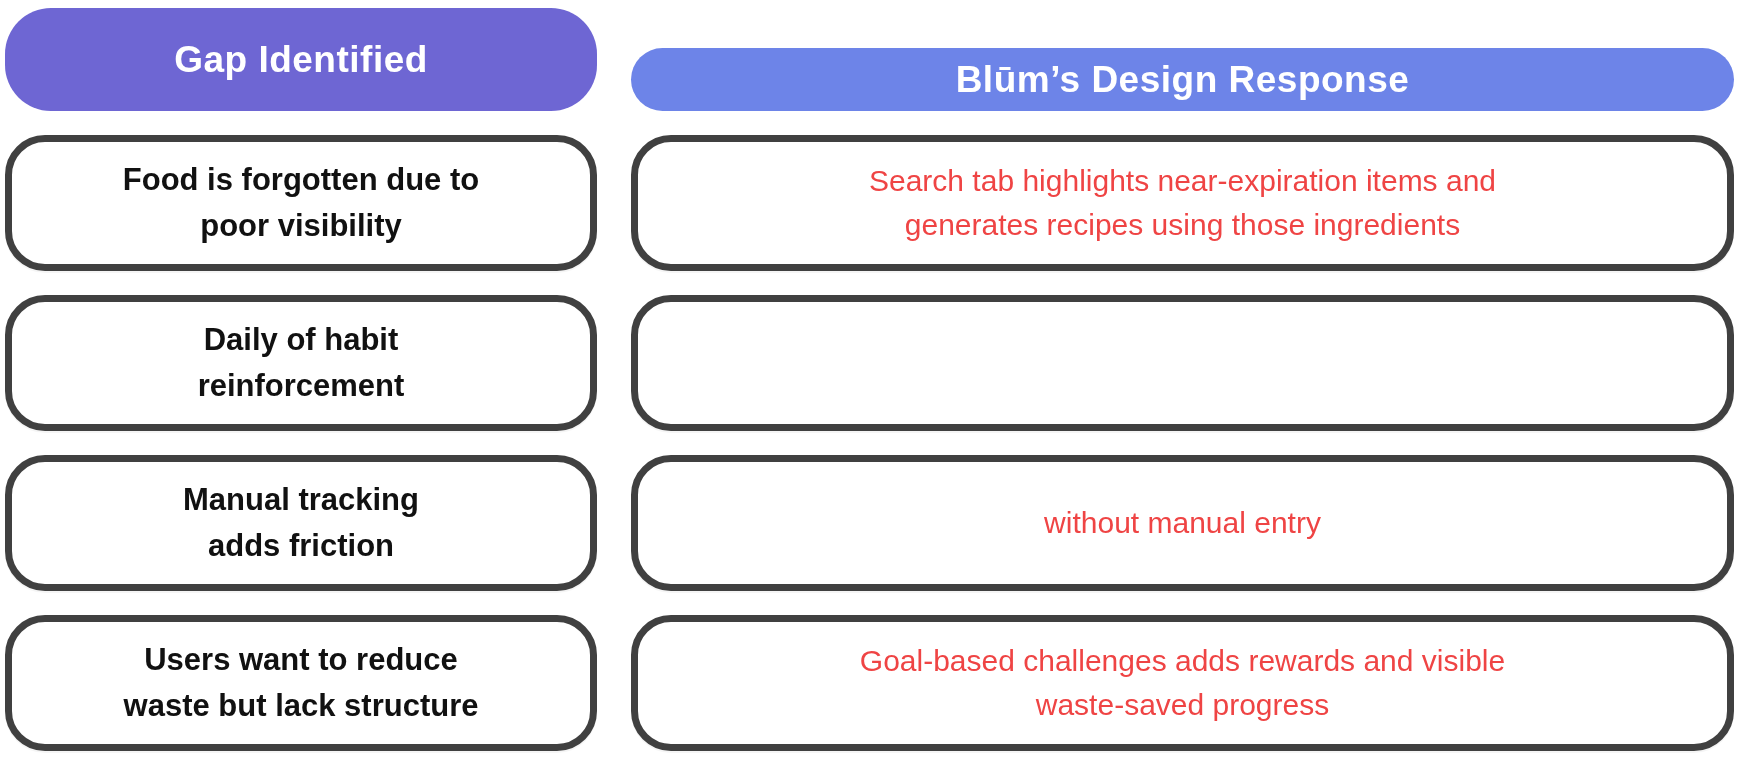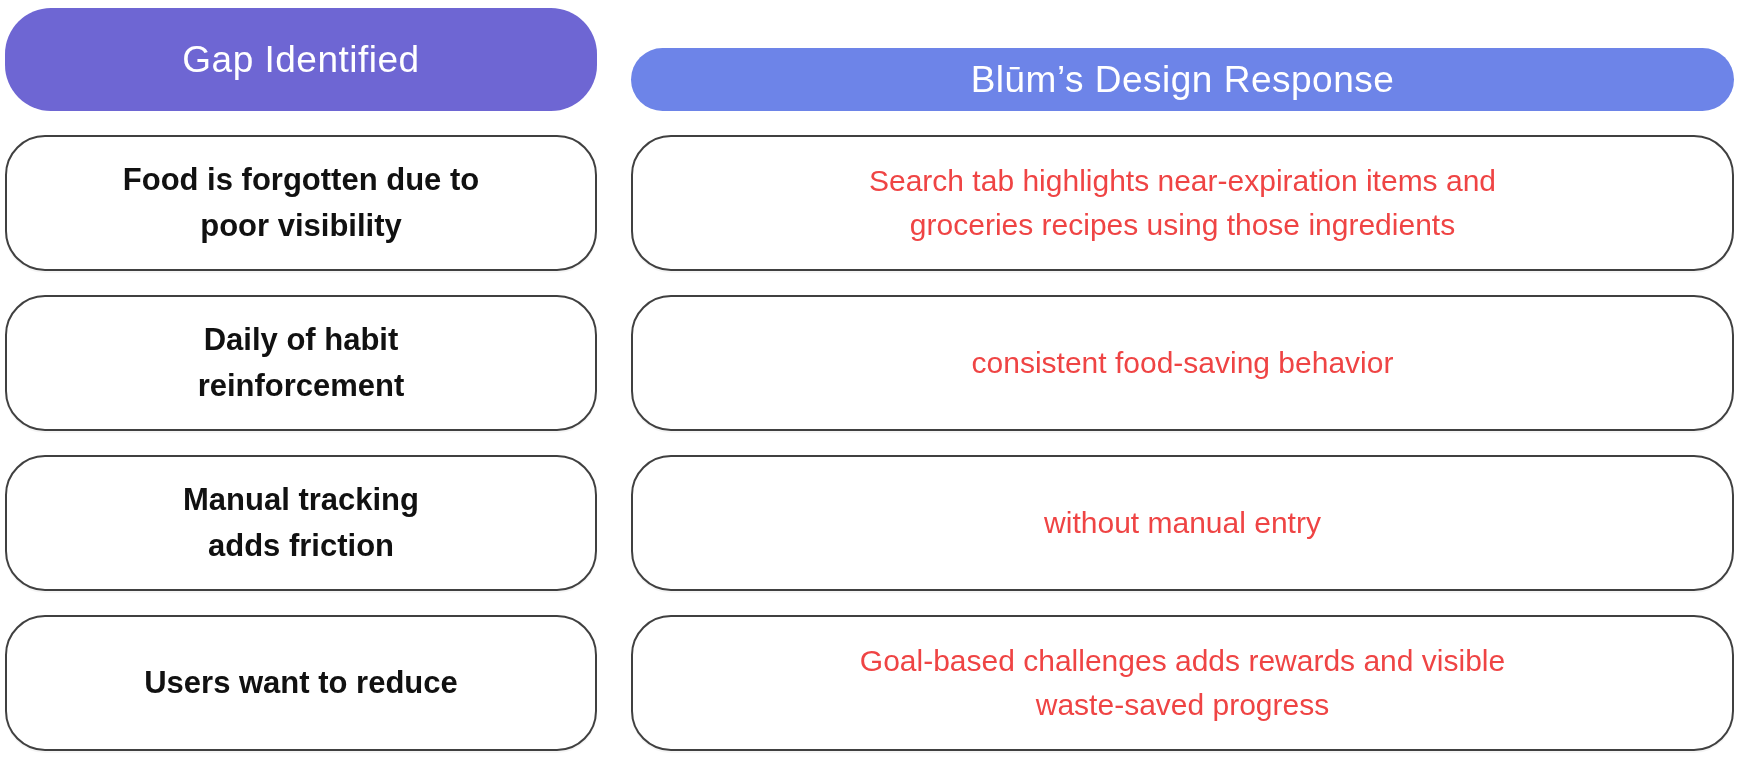--- a/index.html
+++ b/index.html
@@ -24,26 +24,26 @@
     column-gap: 34px;
     row-gap: 24px;
   }
   .pill {
     border-radius: 46px;
     display: flex;
     align-items: center;
     justify-content: center;
     color: #ffffff;
     font-size: 37px;
-    font-weight: 400;
+    font-weight: 700;
     letter-spacing: 0.5px;
   }
   .card {
     background: #ffffff;
-    border: 2px solid #404040;
+    border: 7px solid #404040;
     border-radius: 40px;
     box-shadow: 0 2px 0 rgba(0,0,0,0.04);
     display: flex;
     flex-direction: column;
     align-items: center;
     justify-content: center;
     text-align: center;
   }
   .card .line {
     display: block;
@@ -72,40 +72,40 @@
   <div class="pill" style="background: rgb(109, 132, 232); margin-top: 40px;">
     <span>Blūm’s Design Response</span>
   </div>
 
   <div class="card gap-card">
     <span class="line">Food is forgotten due to</span>
     <span class="line">poor visibility</span>
   </div>
   <div class="card response-card">
     <span class="line">Search tab highlights near-expiration items and</span>
-    <span class="line">groceries recipes using those ingredients</span>
+    <span class="line">generates recipes using those ingredients</span>
   </div>
 
   <div class="card gap-card">
     <span class="line">Daily of habit</span>
     <span class="line">reinforcement</span>
   </div>
   <div class="card response-card">
-    <span class="line">consistent food-saving behavior</span>
   </div>
 
   <div class="card gap-card">
     <span class="line">Manual tracking</span>
     <span class="line">adds friction</span>
   </div>
   <div class="card response-card">
     <span class="line">without manual entry</span>
   </div>
 
   <div class="card gap-card">
     <span class="line">Users want to reduce</span>
+    <span class="line">waste but lack structure</span>
   </div>
   <div class="card response-card">
     <span class="line">Goal-based challenges adds rewards and visible</span>
     <span class="line">waste-saved progress</span>
   </div>
 
 </div>
 
 </body></html>

